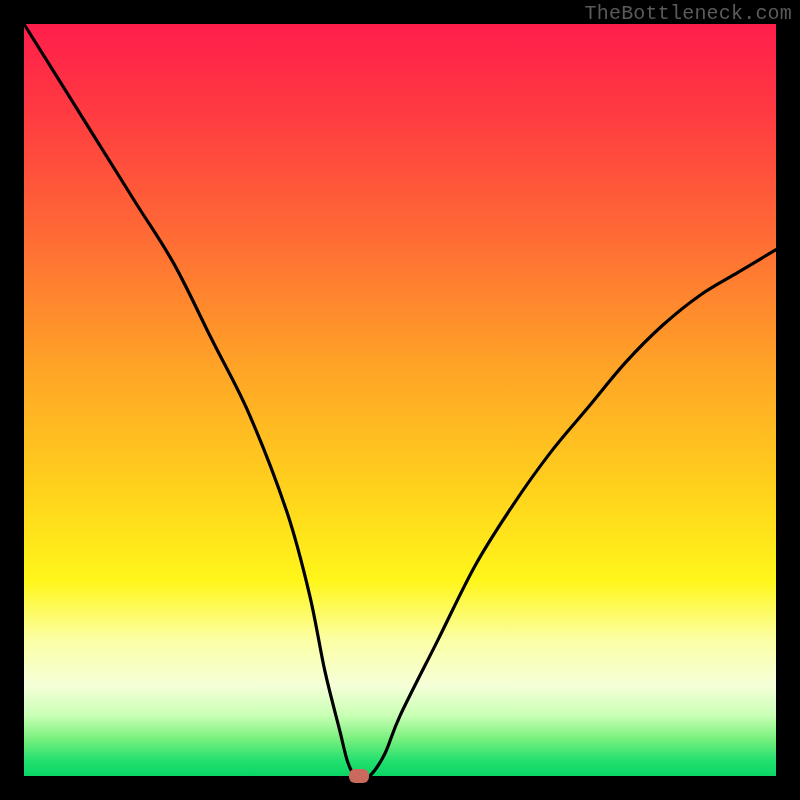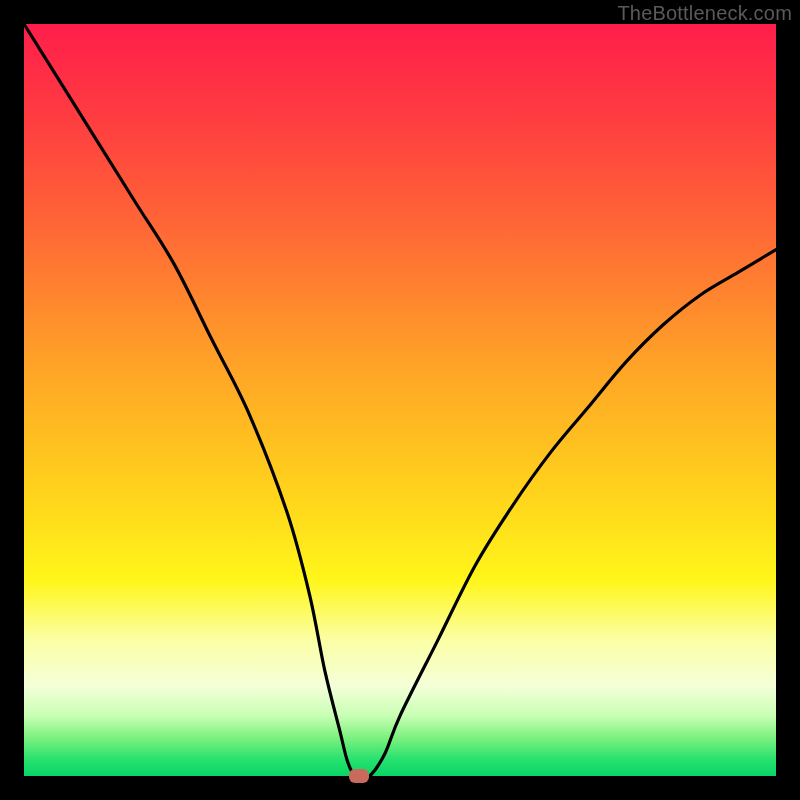--- a/index.html
+++ b/index.html
@@ -42,20 +42,21 @@
   }
   .watermark {
     position: absolute;
     top: 2px;
     right: 8px;
     color: #5a5a5a;
     font-size: 20px;
     font-weight: 500;
     letter-spacing: 0.2px;
     user-select: none;
+    font-family: Liberation Mono, monospace;
   }
   svg.curve {
     position: absolute;
     left: 0;
     top: 0;
     width: 752px;
     height: 752px;
     overflow: visible;
   }
   .marker {

